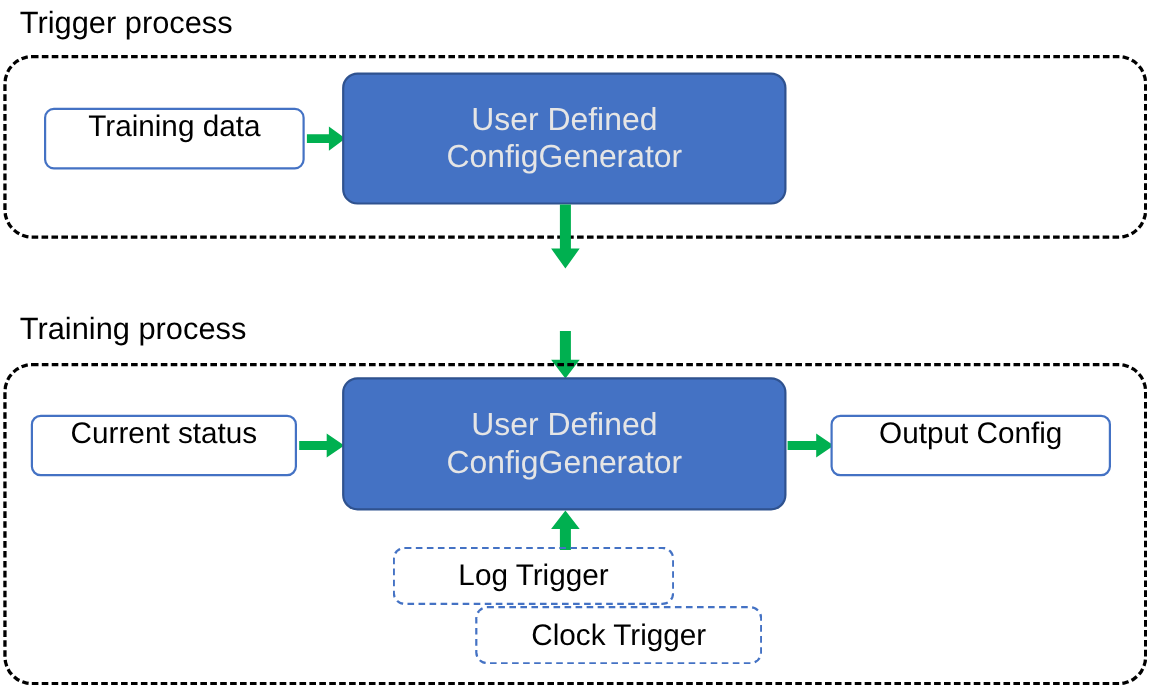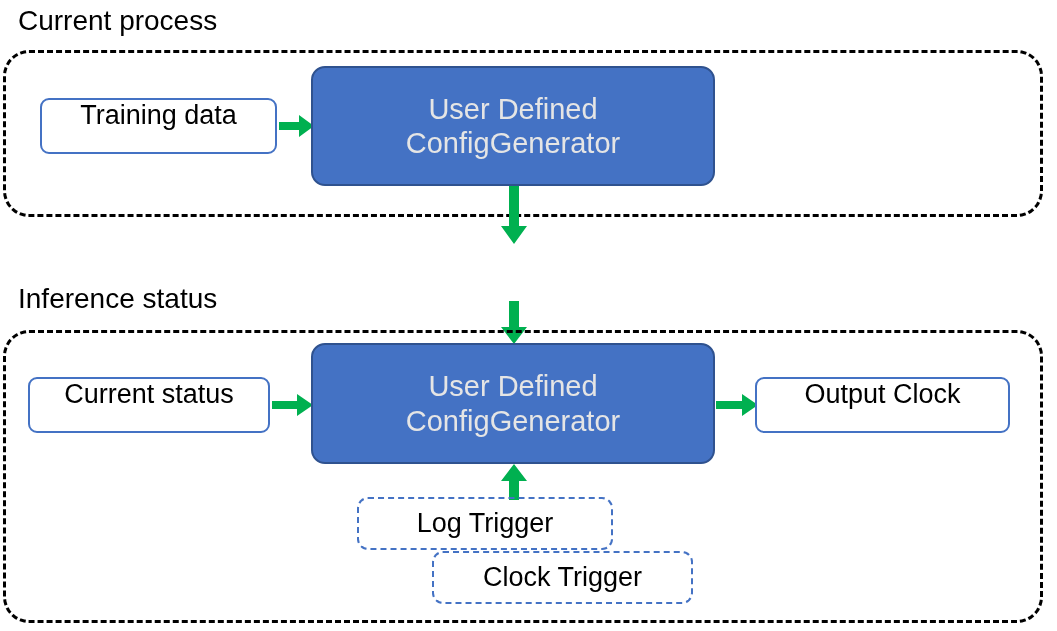--- a/index.html
+++ b/index.html
@@ -92,21 +92,21 @@
     position: absolute;
     pointer-events: none;
   }
   .arrow svg { display: block; overflow: visible; }
 </style>
 </head>
 <body>
 
 <div id="canvas">
 
-  <div class="section-title" style="left:18px; top:4px;">Current process</div>
+  <div class="section-title" style="left:18px; top:4px;">Trigger process</div>
 
   <div class="process-container" style="left:3px; top:50px; width:1040px; height:167px;"></div>
 
   <div class="node" style="left:40px; top:98px; width:237px; height:56px;">
     <span>Training data</span>
   </div>
 
   <div class="arrow" style="left:279px; top:112px; width:36px; height:28px;">
     <svg width="36" height="28" viewBox="0 0 36 28">
       <path d="M0 10 H20 V3 L35 14 L20 25 V18 H0 Z" fill="#00B050"></path>
@@ -124,21 +124,21 @@
     </svg>
   </div>
 
 
   <div class="arrow" style="left:500px; top:301px; width:28px; height:44px;">
     <svg width="28" height="44" viewBox="0 0 28 44">
       <path d="M9 0 H19 V26 H27 L14 43 L1 26 H9 Z" fill="#00B050"></path>
     </svg>
   </div>
 
-  <div class="section-title" style="left:18px; top:282px;">Inference status</div>
+  <div class="section-title" style="left:18px; top:282px;">Training process</div>
 
   <div class="process-container" style="left:3px; top:330px; width:1040px; height:293px;"></div>
 
   <div class="node" style="left:28px; top:377px; width:242px; height:56px;">
     <span>Current status</span>
   </div>
 
   <div class="arrow" style="left:272px; top:391px; width:42px; height:28px;">
     <svg width="42" height="28" viewBox="0 0 42 28">
       <path d="M0 10 H25 V3 L41 14 L25 25 V18 H0 Z" fill="#00B050"></path>
@@ -150,21 +150,21 @@
     <span class="line">ConfigGenerator</span>
   </div>
 
   <div class="arrow" style="left:716px; top:391px; width:43px; height:28px;">
     <svg width="43" height="28" viewBox="0 0 43 28">
       <path d="M0 10 H26 V3 L42 14 L26 25 V18 H0 Z" fill="#00B050"></path>
     </svg>
   </div>
 
   <div class="node" style="left:755px; top:377px; width:255px; height:56px;">
-    <span>Output Clock</span>
+    <span>Output Config</span>
   </div>
 
   <div class="arrow" style="left:500px; top:464px; width:28px; height:36px;">
     <svg width="28" height="36" viewBox="0 0 28 36">
       <path d="M14 0 L27 17 H19 V36 H9 V17 H1 Z" fill="#00B050"></path>
     </svg>
   </div>
 
   <div class="node-trigger" style="left:357px; top:497px; width:256px; height:53px;text-align:center;">
     <span>Log Trigger</span>

